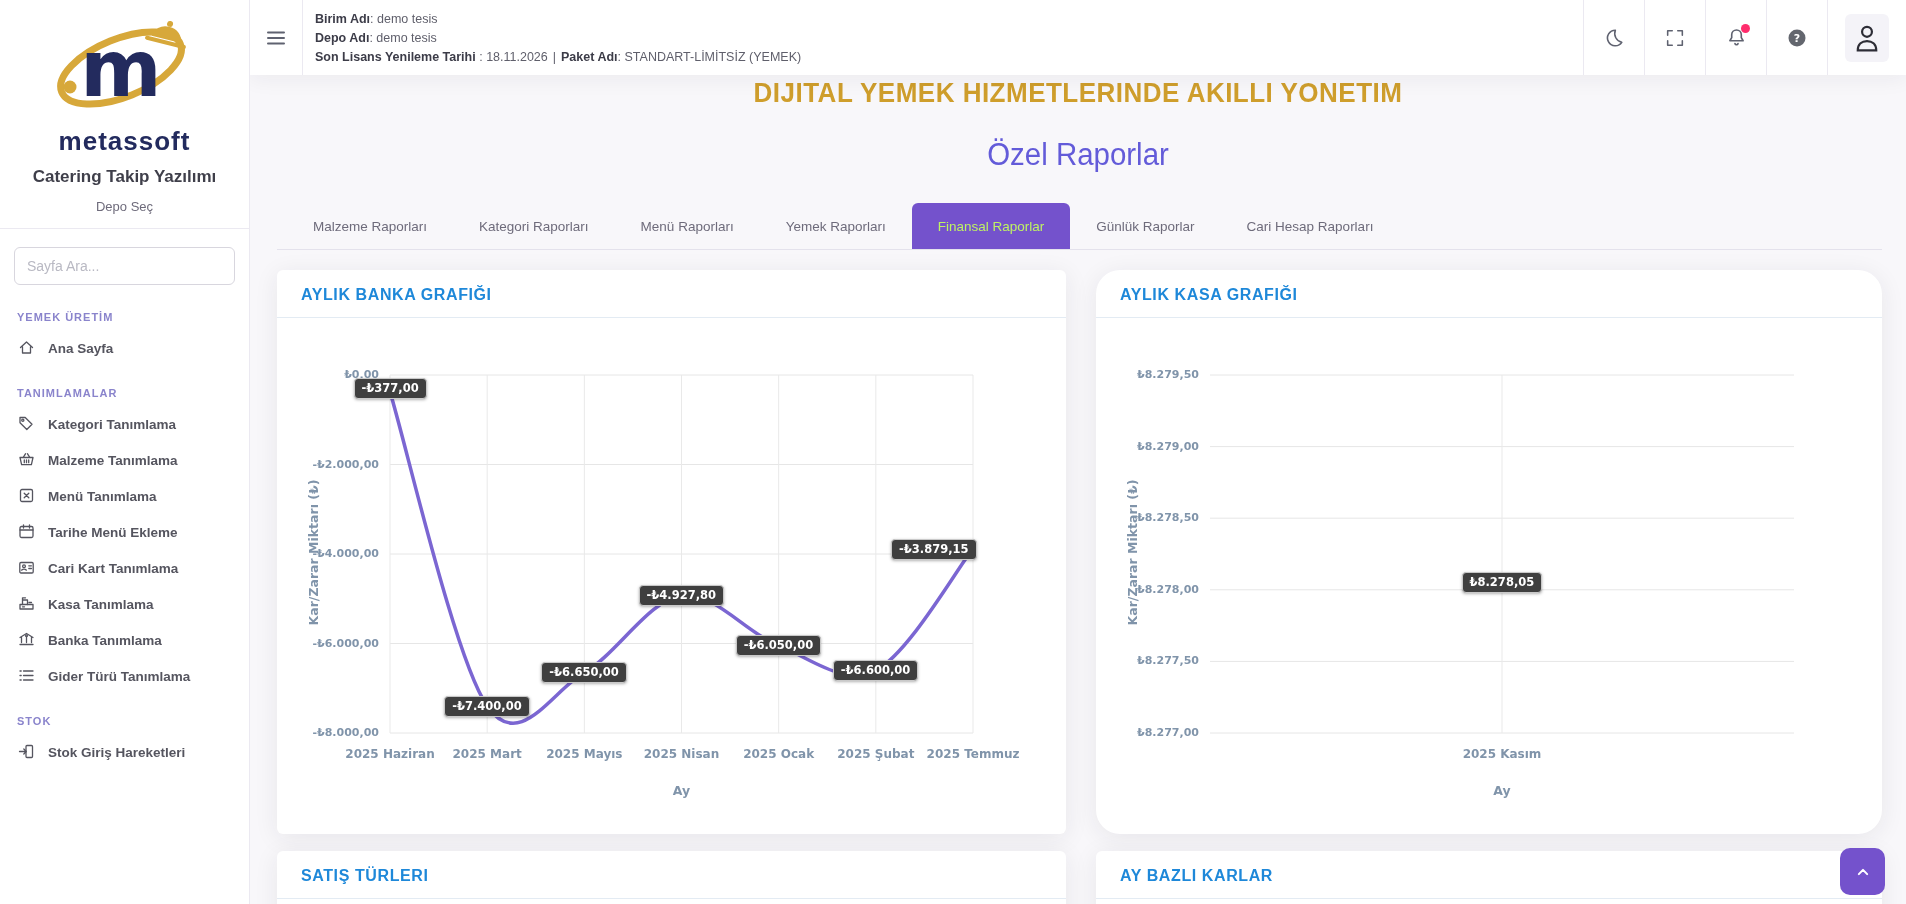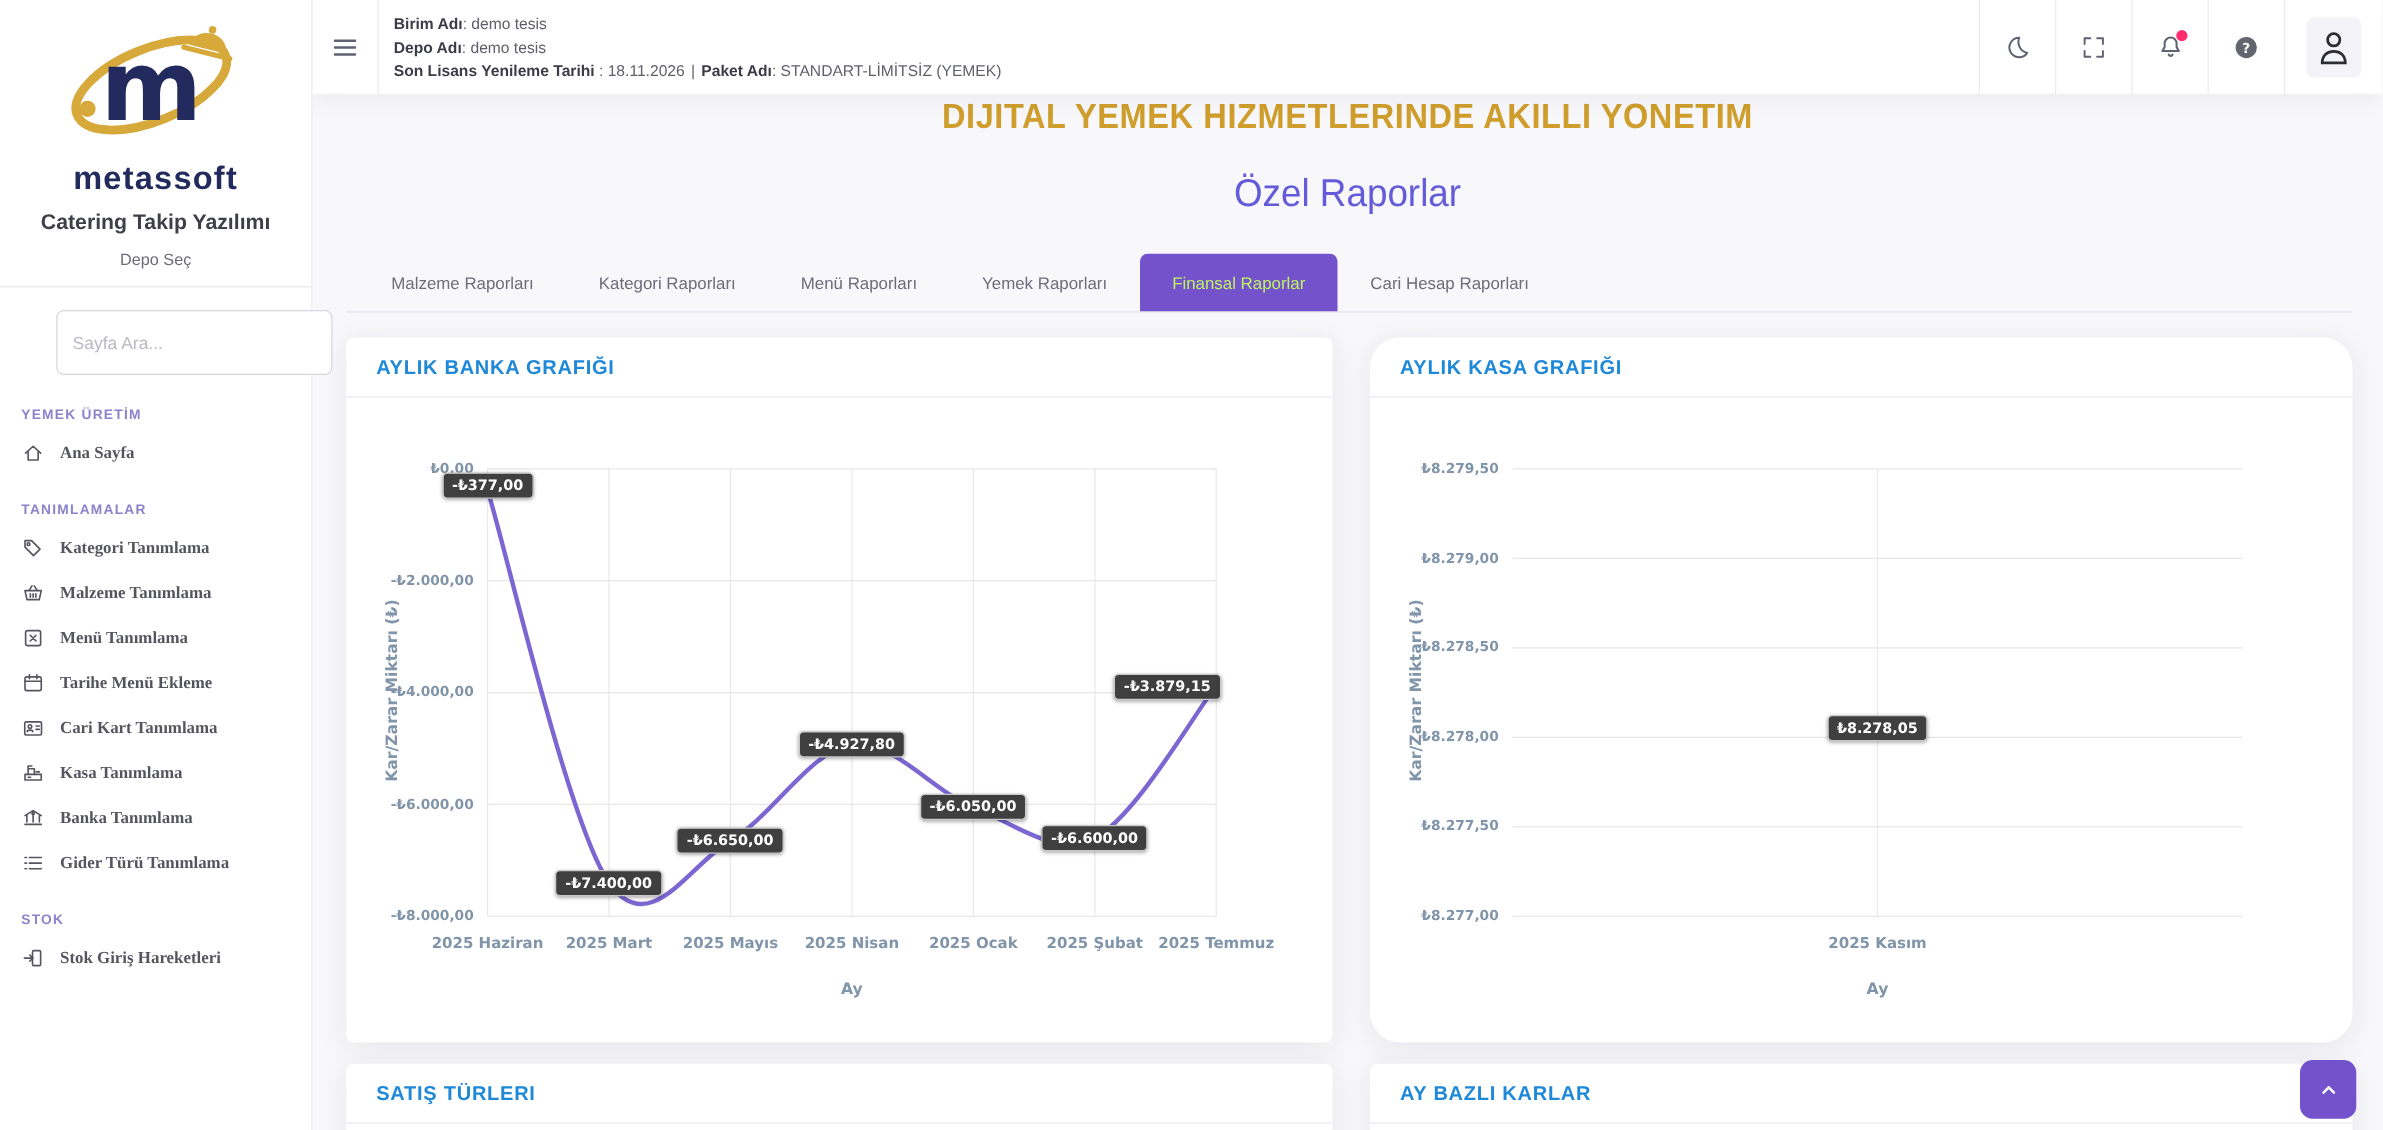--- a/index.html
+++ b/index.html
@@ -13,27 +13,27 @@
 
   
   .sidebar{position:absolute;left:0;top:0;width:250px;height:904px;background:#fff;
     border-right:1px solid var(--border);z-index:30;}
   .logo-wrap{padding-top:14px;text-align:center;cursor:pointer;}
   .brand{font-size:26px;font-weight:bold;color:#232b5e;letter-spacing:1px;margin-top:-4px;}
   .app-title{text-align:center;font-size:17px;font-weight:bold;color:#3f3f4a;margin-top:10px;}
   .depot-select{text-align:center;font-size:13px;color:#6e6b7b;margin-top:12px;cursor:pointer;}
   .sidebar-divider{border-bottom:1px solid var(--border);margin-top:14px;}
   .search-wrap{padding:18px 14px 4px 14px;}
-  .page-search{width:100%;height:52px;border:1px solid #d8d6de;border-radius:6px;
-    padding:0 12px;font-size:14px;color:#5e5873;font-family:"Liberation Sans",sans-serif;outline:none;background:#fff;margin-left:31px;}
+  .page-search{width:100%;height:38px;border:1px solid #d8d6de;border-radius:6px;
+    padding:0 12px;font-size:14px;color:#5e5873;font-family:"Liberation Sans",sans-serif;outline:none;background:#fff;}
   .page-search::placeholder{color:#b9b9c3;}
   .nav-section-label{font-size:11px;font-weight:bold;letter-spacing:1px;color:#8a84cc;
     padding:22px 0 6px 17px;}
-  .nav-item{display:flex;align-items:center;gap:13px;padding:9px 8px 9px 17px;cursor:pointer;
-    color:#55555f;font-size:13.5px;font-weight:bold;font-family:Liberation Serif, serif;}
+  .nav-item{display:flex;align-items:flex-end;gap:13px;padding:9px 8px 9px 17px;cursor:pointer;
+    color:#55555f;font-size:13.5px;font-weight:bold;}
   .nav-item .nico{width:18px;height:18px;flex:0 0 18px;display:inline-flex;align-items:center;justify-content:center;color:#55555f;}
   .nav-item svg{width:17px;height:17px;stroke:currentColor;fill:none;stroke-width:1.3;stroke-linecap:round;stroke-linejoin:round;}
 
   
   .main{position:absolute;left:250px;top:0;width:1656px;height:904px;}
   .topbar{position:absolute;left:0;top:0;width:100%;height:75px;background:#fff;z-index:20;
     box-shadow:0 4px 20px rgba(34,41,47,.06);display:flex;align-items:center;}
   .menu-btn{width:52px;height:75px;display:flex;align-items:center;justify-content:center;cursor:pointer;color:#5f6270;}
   .topbar-sep{width:1px;height:75px;background:var(--border);}
   .facility-info{padding:8px 0 6px 12px;font-size:12.5px;line-height:19px;color:#5f5f6b;}
@@ -257,20 +257,21 @@
     <div class="banner-title">DIJITAL YEMEK HIZMETLERINDE AKILLI YONETIM</div>
     <div class="banner-subtitle">Özel Raporlar</div>
 
     <div class="tabbar">
       <div class="tabs" id="tabs">
           <div class="tab">Malzeme Raporları</div>
           <div class="tab">Kategori Raporları</div>
           <div class="tab">Menü Raporları</div>
           <div class="tab">Yemek Raporları</div>
           <div class="tab active">Finansal Raporlar</div>
+          <div class="tab">Günlük Raporlar</div>
           <div class="tab">Cari Hesap Raporları</div>
         </div>
     </div>
 
     <div class="card card-banka">
       <div class="card-title">AYLIK BANKA GRAFIĞI</div>
       <div class="chart" id="chart-banka">
           <svg width="789" height="516">
             <line x1="113" y1="57" x2="696" y2="57" stroke="#e6e6e6" stroke-width="1"></line>
             <line x1="113" y1="146.5" x2="696" y2="146.5" stroke="#e6e6e6" stroke-width="1"></line>

